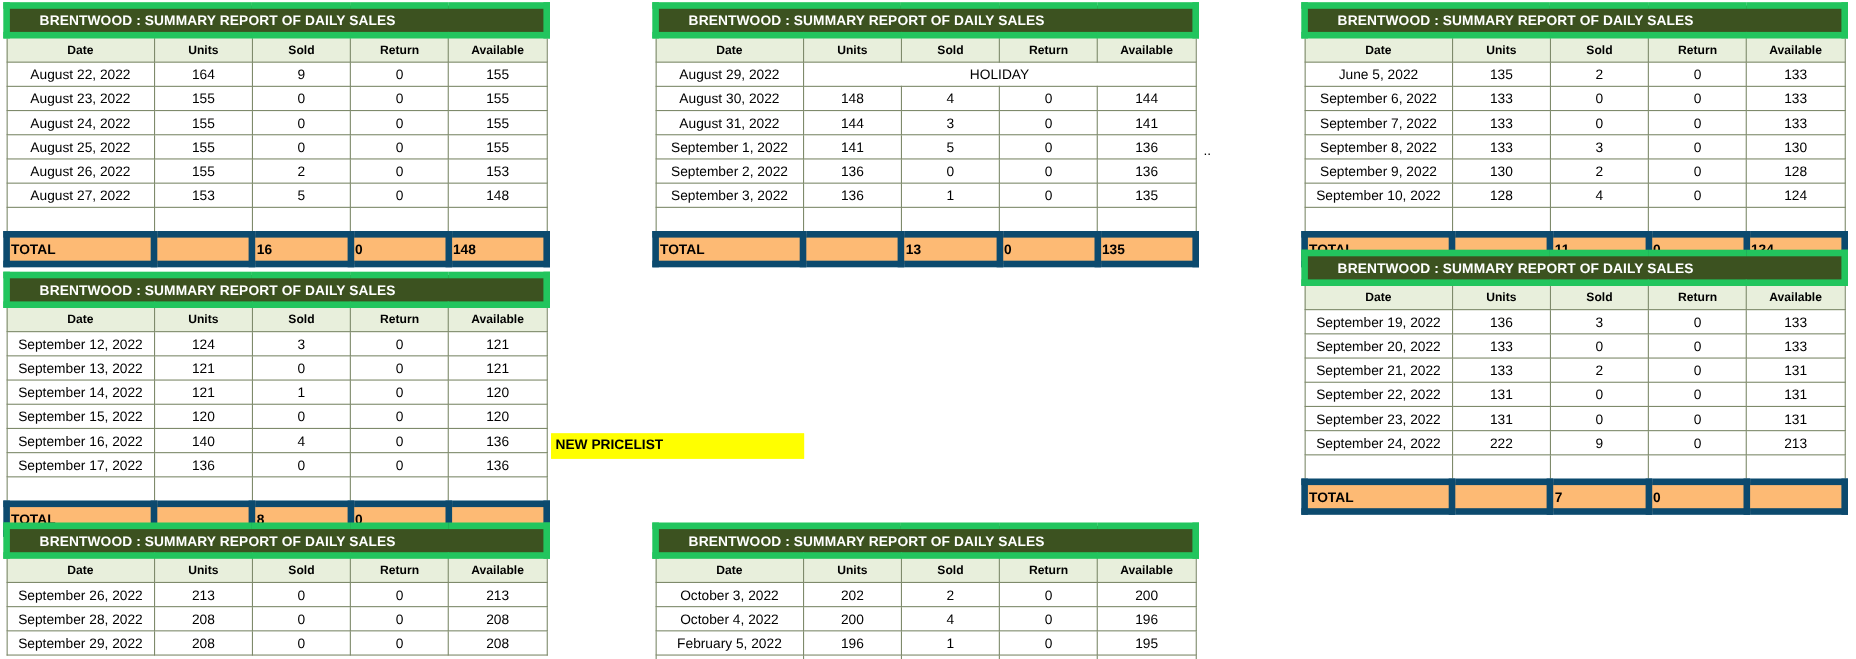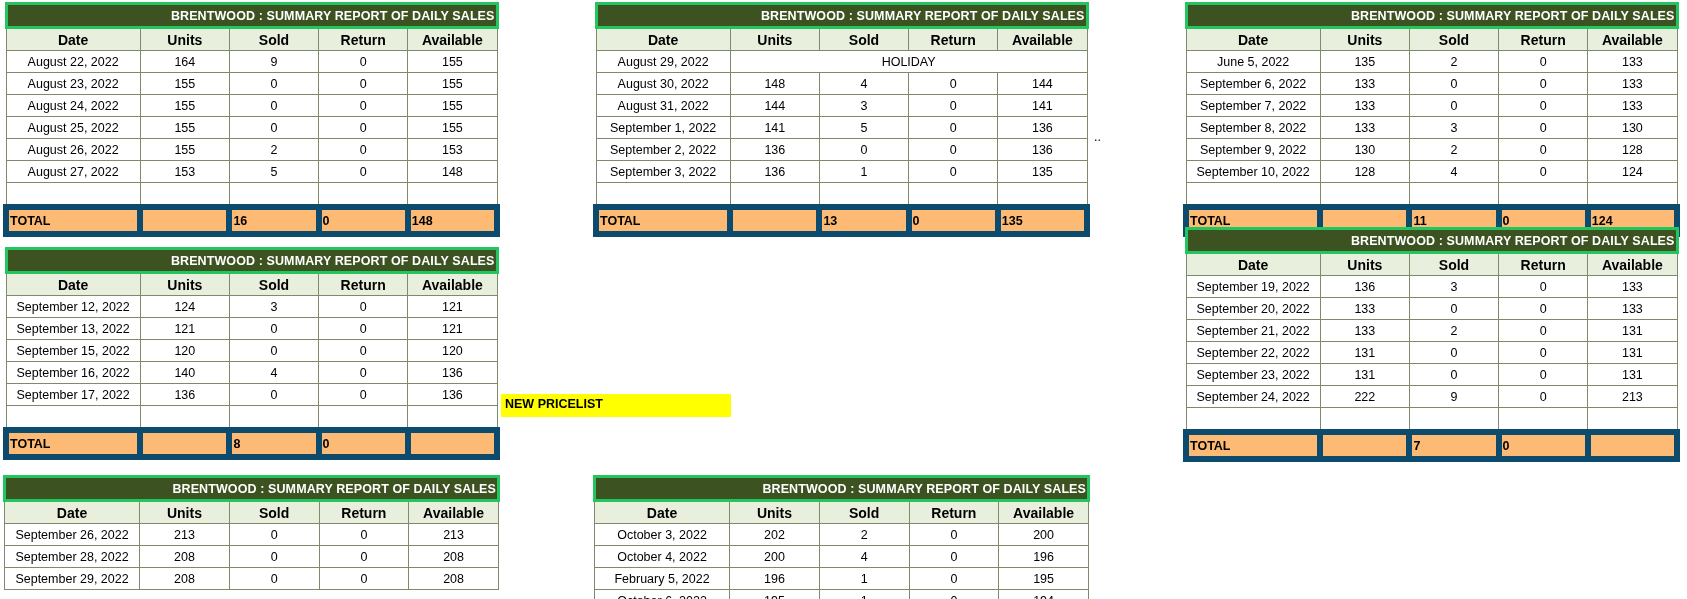--- a/index.html
+++ b/index.html
@@ -28,34 +28,34 @@
   }
   .block table {
     border-collapse: collapse;
     table-layout: fixed;
     width: 100%;
   }
   .title-row td {
     background: #3c5220;
     color: #ffffff;
     font-weight: bold;
-    text-align: right;
+    text-align: left;
     height: 19px;
-    border: 3px solid #22c55e;
+    border: 6px solid #22c55e;
     font-size: 12.5px;
     letter-spacing: 0.1px;
     padding-left: 27px;
   }
   .head-row td {
     background: #e8efdc;
     font-weight: bold;
     text-align: center;
     height: 19px;
     border: 1px solid #7e8a6b;
-    font-size: 14px;
+    font-size: 11px;
   }
   .data-row td {
     background: #ffffff;
     text-align: center;
     height: 19px;
     border: 1px solid #7e8a6b;
     font-size: 12.5px;
   }
   .data-row td.date {
     text-align: center;
@@ -450,20 +450,27 @@
         <td>121</td>
       </tr>
       <tr class="data-row">
         <td class="date">September 13, 2022</td>
         <td>121</td>
         <td>0</td>
         <td>0</td>
         <td>121</td>
       </tr>
       <tr class="data-row">
+        <td class="date">September 14, 2022</td>
+        <td>121</td>
+        <td>1</td>
+        <td>0</td>
+        <td>120</td>
+      </tr>
+      <tr class="data-row">
         <td class="date">September 15, 2022</td>
         <td>120</td>
         <td>0</td>
         <td>0</td>
         <td>120</td>
       </tr>
       <tr class="data-row">
         <td class="date">September 16, 2022</td>
         <td>140</td>
         <td>4</td>

